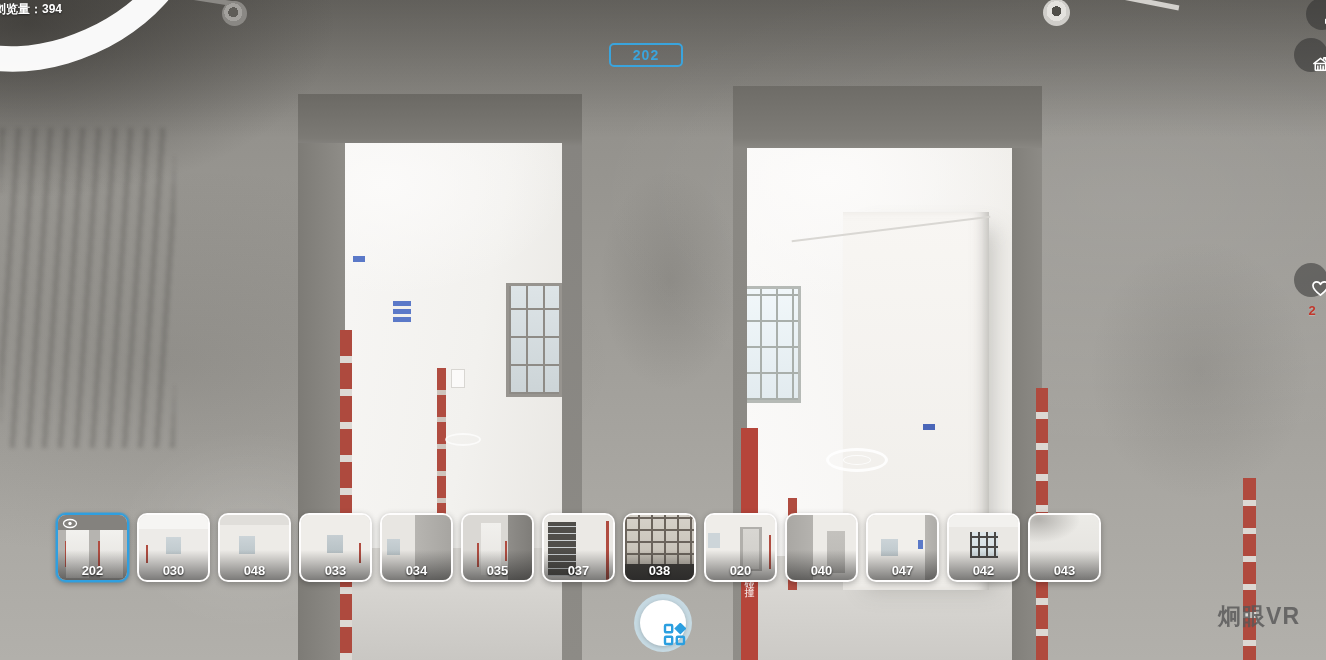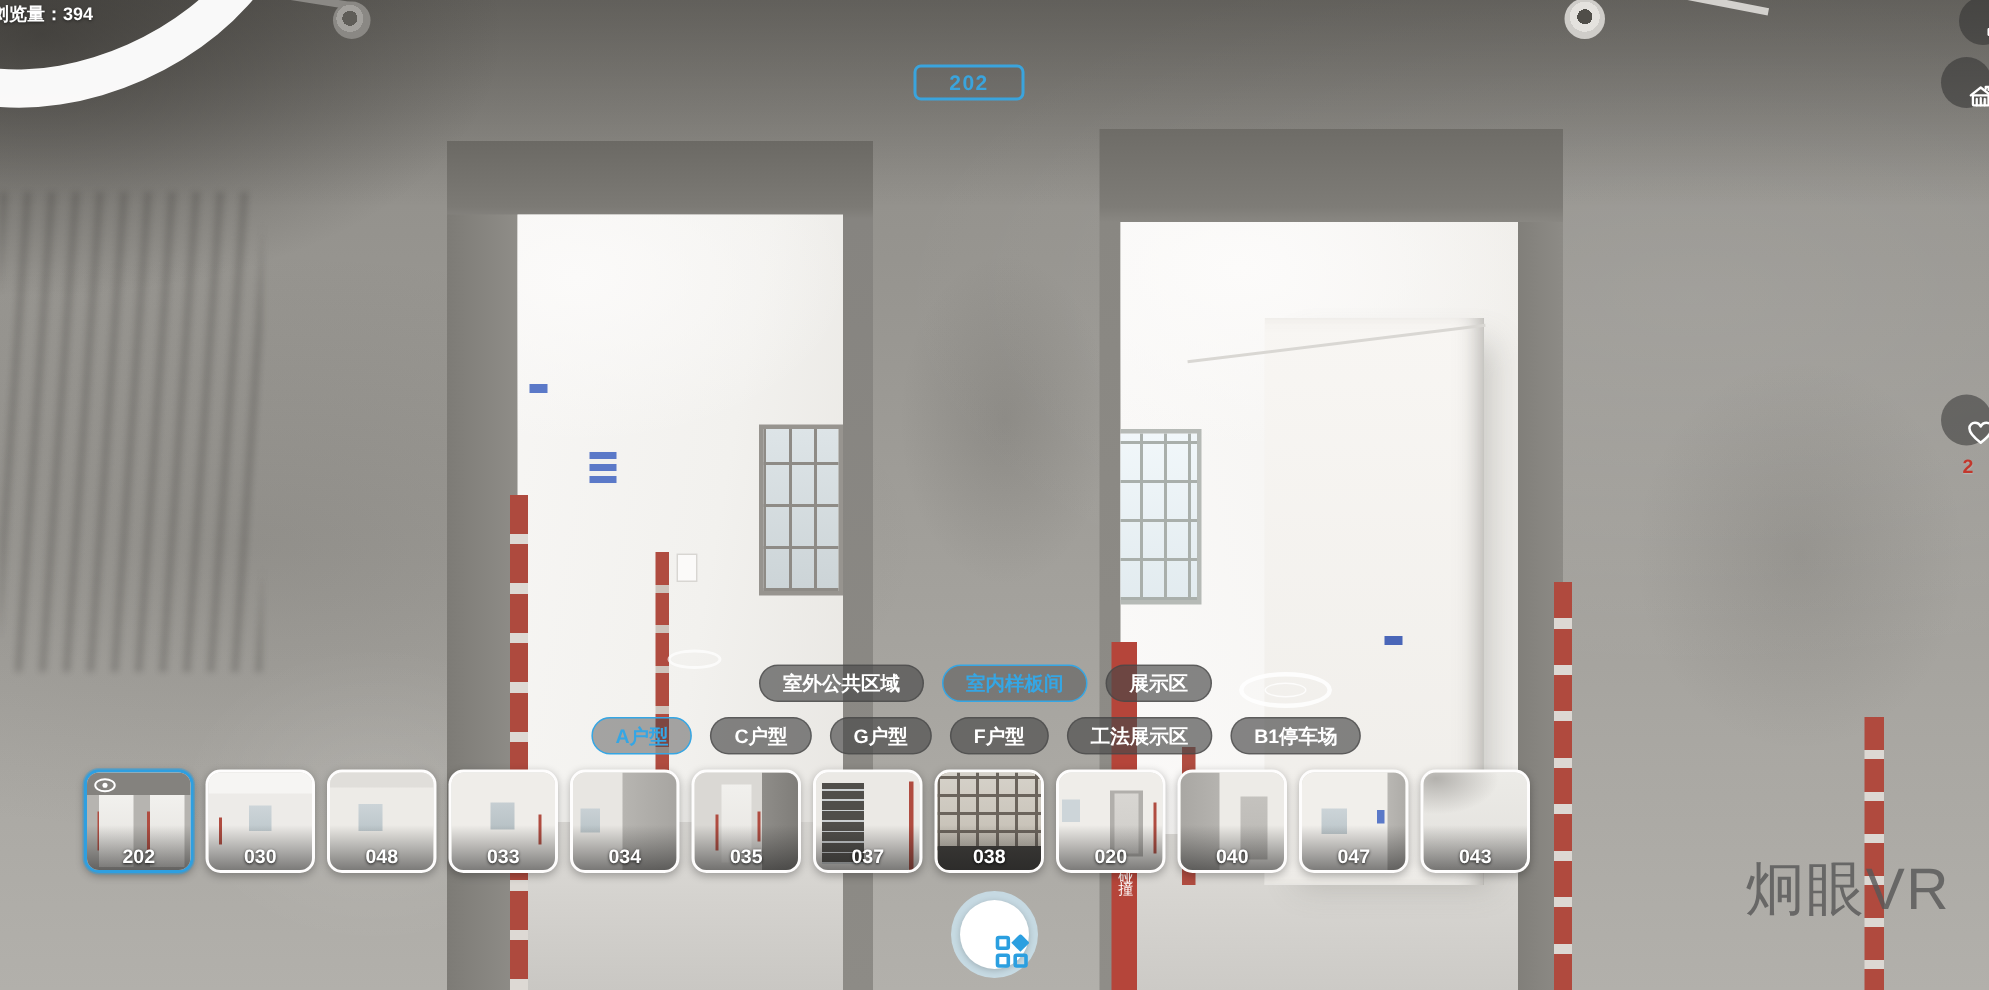--- a/index.html
+++ b/index.html
@@ -192,21 +192,21 @@
       linear-gradient(#dfe7ea,#d2dce0),linear-gradient(#f2f1ee,#f2f1ee);
       background-size:28px 26px,28px 26px,28px 26px,100% 12px;
       background-position:21px 17px,21px 17px,21px 17px,0 0;}
   .v043 .pic{background:radial-gradient(70px 40px at 12% 6%,#b3b1ad,transparent 60%),
       linear-gradient(180deg,#ecebe7,#e2e0dc);}
 
   .menu-btn{left:634px;top:594px;width:58px;height:58px;border-radius:50%;cursor:pointer;
       background:rgba(205,232,246,.75);display:flex;align-items:center;justify-content:center;}
   .menu-btn .inner{position:static;width:46px;height:46px;border-radius:50%;background:#fff;
       display:flex;align-items:center;justify-content:center;box-shadow:0 1px 4px rgba(0,0,0,.2);}
-  .watermark{right:26px;bottom:40px;font-size:39px;color:rgba(88,88,88,.82);letter-spacing:1px;}
+  .watermark{right:26px;bottom:28px;font-size:23px;color:rgba(88,88,88,.82);letter-spacing:1px;font-weight:bold;}
 </style>
 </head>
 <body>
 
 <div class="stage">
 
   <div style="position:absolute;inset:0;">
     <div class="bg"></div>
     <div class="top-shade"></div>
     <div class="tl-shade"></div>
@@ -279,33 +279,20 @@
 
   <div class="circle-btn btn-fav">
     <span style="position:static;display:flex;">
       <svg width="19" height="17" viewBox="0 0 20 18" fill="none" stroke="#fff" stroke-width="1.8" stroke-linejoin="round">
         <path d="M10 16 C4 11.5 2 8.5 2 5.8 C2 3.6 3.8 2 5.9 2 C7.6 2 9.2 3 10 4.6 C10.8 3 12.4 2 14.1 2 C16.2 2 18 3.6 18 5.8 C18 8.5 16 11.5 10 16 Z"></path>
       </svg>
     </span>
   </div>
   <div class="fav-count">2</div>
 
-  <div class="tabs tabs-row1">
-    <div class="pill">室外公共区域</div>
-    <div class="pill active">室内样板间</div>
-    <div class="pill">展示区</div>
-  </div>
-  <div class="tabs tabs-row2">
-    <div class="pill active">A户型</div>
-    <div class="pill">C户型</div>
-    <div class="pill">G户型</div>
-    <div class="pill">F户型</div>
-    <div class="pill">工法展示区</div>
-    <div class="pill">B1停车场</div>
-  </div>
 
   <div class="thumbstrip">
       <div class="thumb v202 selected">
       <div class="pic"></div>
       <div class="fade"></div>
       <span class="eye">
         <svg width="16" height="11" viewBox="0 0 16 11" fill="none">
           <ellipse cx="8" cy="5.5" rx="6.5" ry="4" stroke="#fff" stroke-width="1.3"></ellipse>
           <circle cx="8" cy="5.5" r="1.7" fill="#fff"></circle>
         </svg>
@@ -364,20 +351,26 @@
       <div class="pic"></div>
       <div class="fade"></div>
 
       <span class="tlabel">040</span>
     </div>
       <div class="thumb v041">
       <div class="pic"></div>
       <div class="fade"></div>
 
       <span class="tlabel">047</span>
+    </div>
+      <div class="thumb v042">
+      <div class="pic"></div>
+      <div class="fade"></div>
+
+      <span class="tlabel">042</span>
     </div>
       <div class="thumb v043">
       <div class="pic"></div>
       <div class="fade"></div>
 
       <span class="tlabel">043</span>
     </div>
     </div>
 
   <div class="menu-btn">

